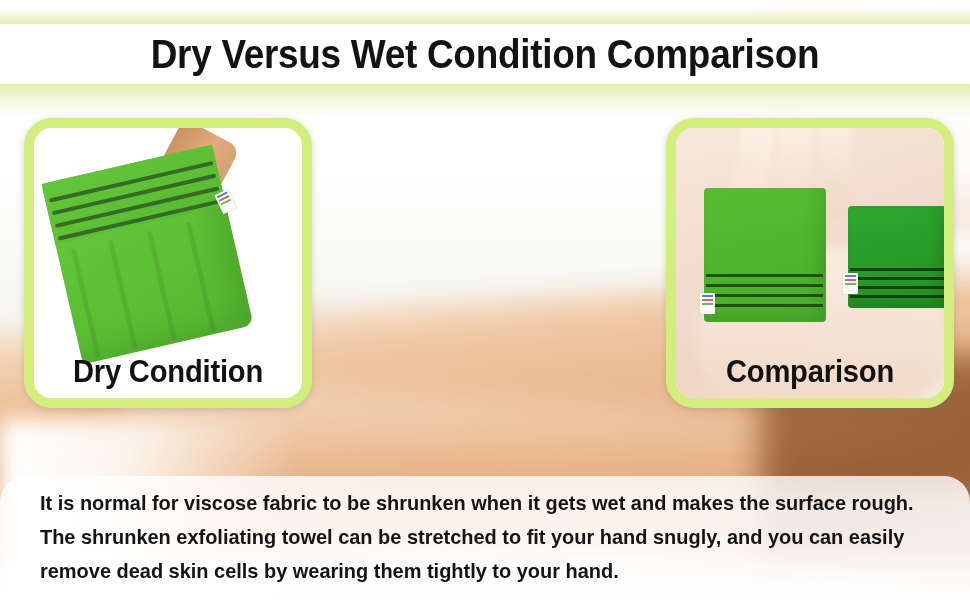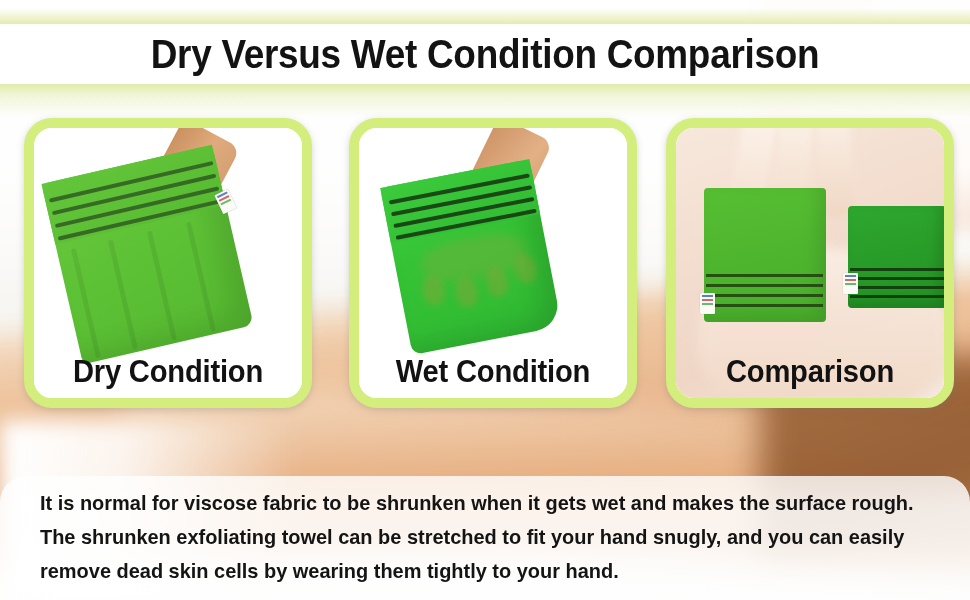--- a/index.html
+++ b/index.html
@@ -190,38 +190,20 @@
           <div class="tag">
               <i></i>
               <i></i>
               <i></i>
             </div>
         </div>
       </div>
       <div class="card-label">Dry Condition</div>
     </div>
 
-    <div class="card c2">
-      <div class="card-inner">
-        <div class="arm2"></div>
-        <div class="mitt2">
-          <div class="cuff"></div>
-          <div class="stripe s1"></div>
-          <div class="stripe s2"></div>
-          <div class="stripe s3"></div>
-          <div class="stripe s4"></div>
-          <div class="palm"></div>
-          <div class="knuckle k1"></div>
-          <div class="knuckle k2"></div>
-          <div class="knuckle k3"></div>
-          <div class="knuckle k4"></div>
-        </div>
-      </div>
-      <div class="card-label">Wet Condition</div>
-    </div>
 
     <div class="card c3">
       <div class="card-inner">
         <div class="c3bg"></div>
         <div class="fingerA"></div>
         <div class="fingerB"></div>
         <div class="fingerC"></div>
         <div class="palmshape"></div>
         <div class="mitt-dry">
           <div class="sg g1"></div>

